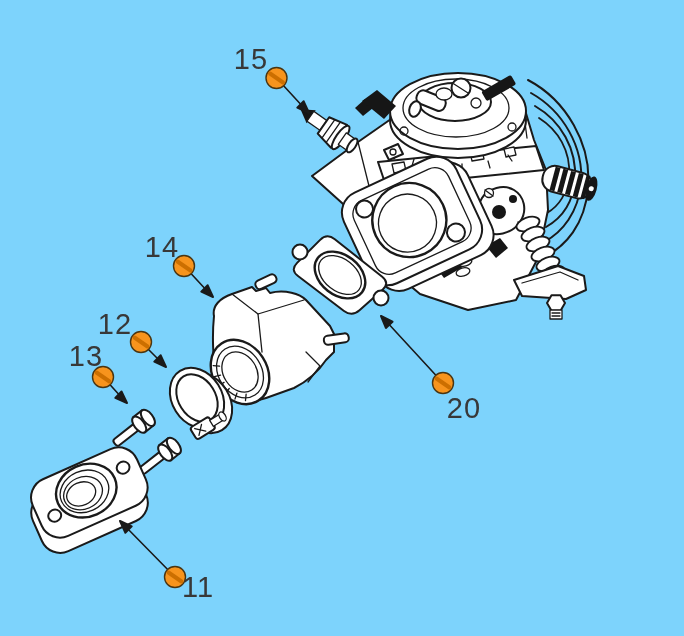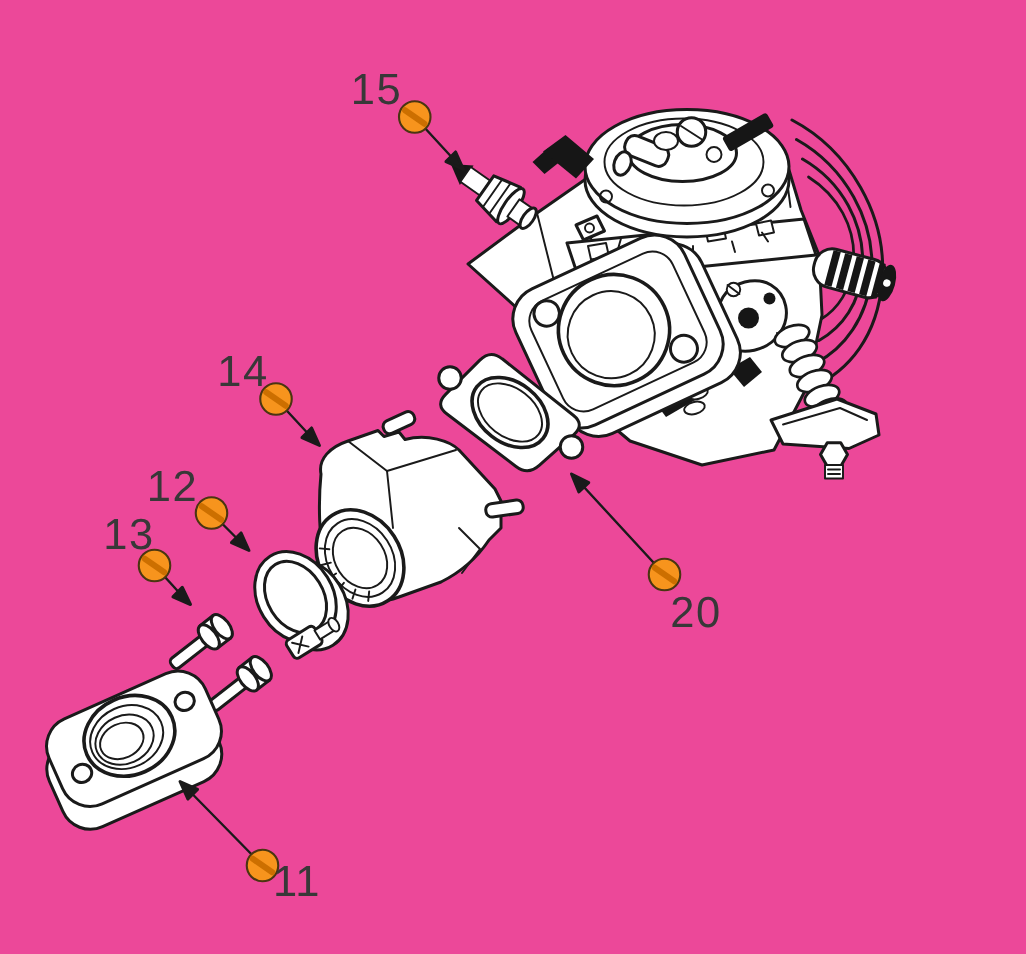--- a/index.html
+++ b/index.html
@@ -1,16 +1,16 @@
 <!DOCTYPE html>
 <html><head>
 <meta charset="utf-8">
 <style>
   html,body{margin:0;padding:0;background:#fff;}
-  .stage{position:relative;width:684px;height:636px;background:#ec4899;overflow:hidden;
+  .stage{position:relative;width:684px;height:636px;background:#7dd3fc;overflow:hidden;
          font-family:"Liberation Sans", sans-serif;}
   svg{display:block;}
   .w{fill:#ffffff;}
   .nf{fill:none;}
   .dark{fill:#161616;stroke:none;}
   .wd{fill:#ffffff;stroke:none;}
   .thin{stroke-width:1.3;}
   .med{stroke-width:1.8;}
   .thick{stroke-width:2.4;}
   .leader{stroke-width:1.6;}

